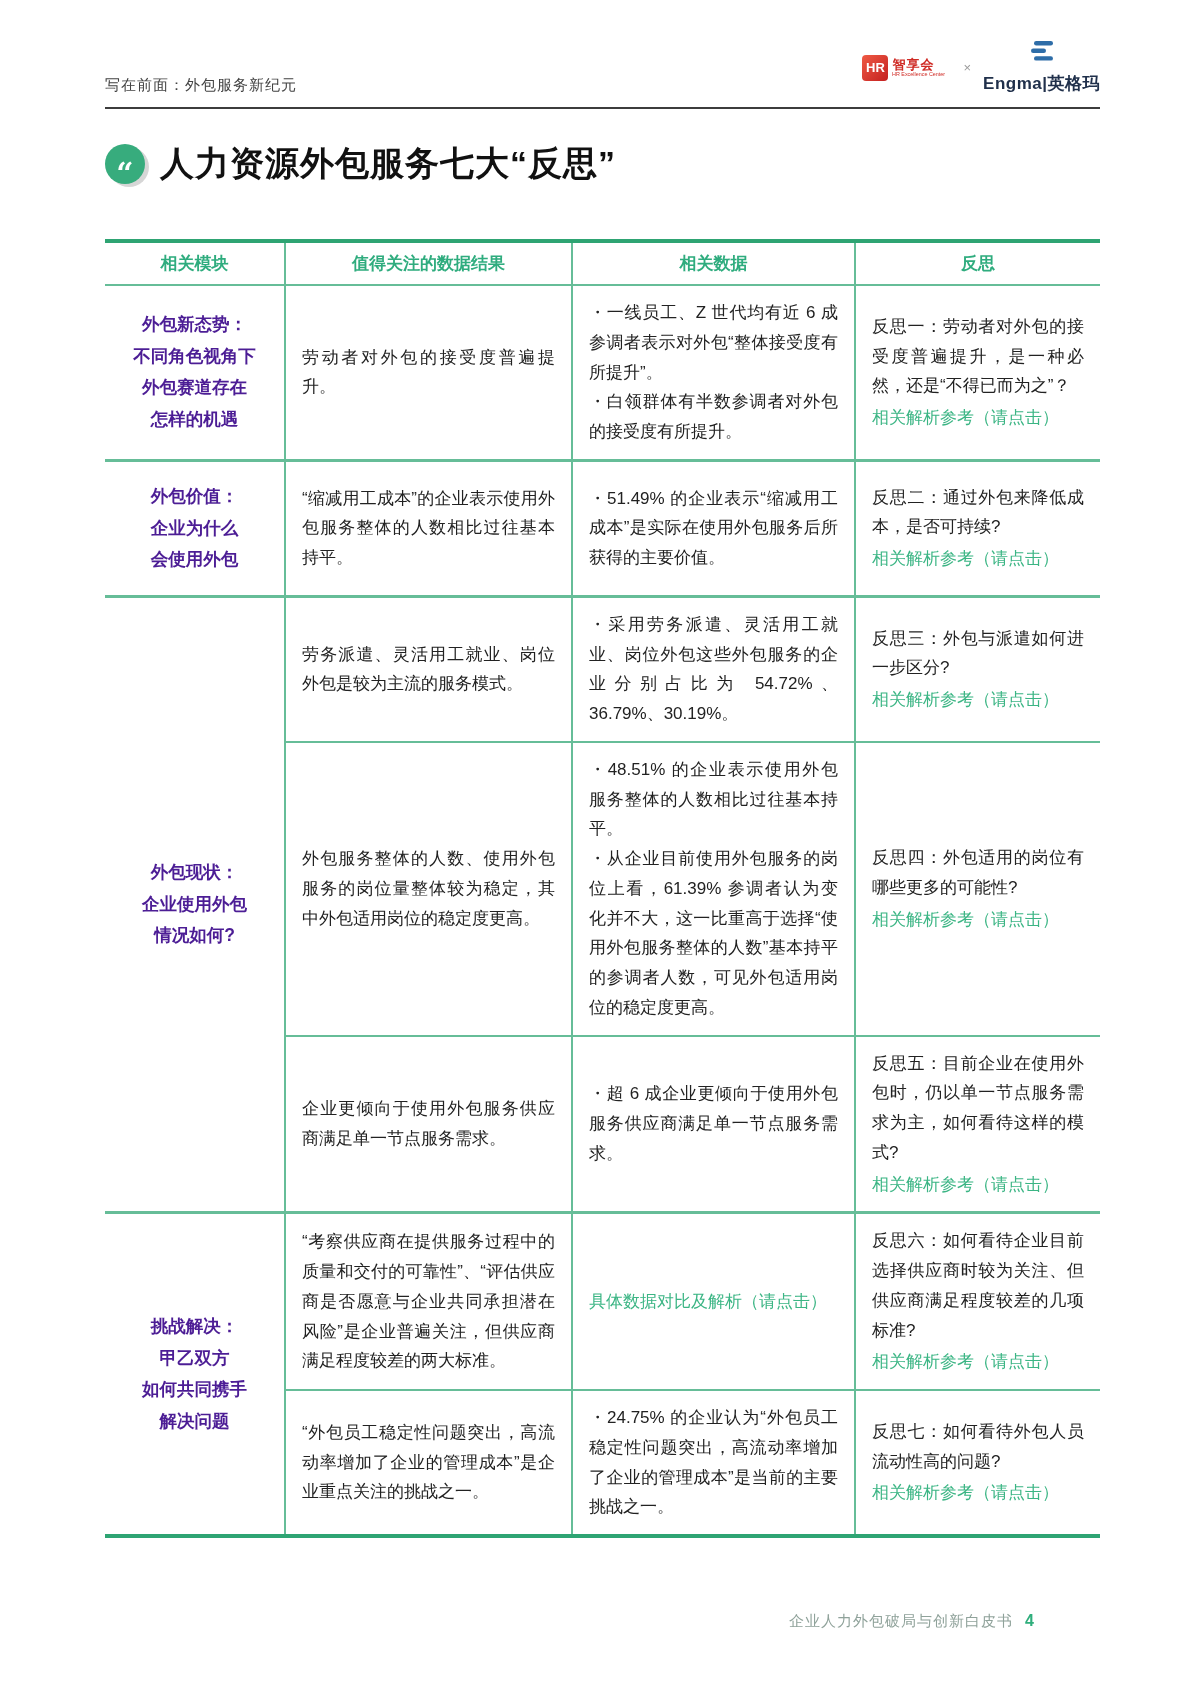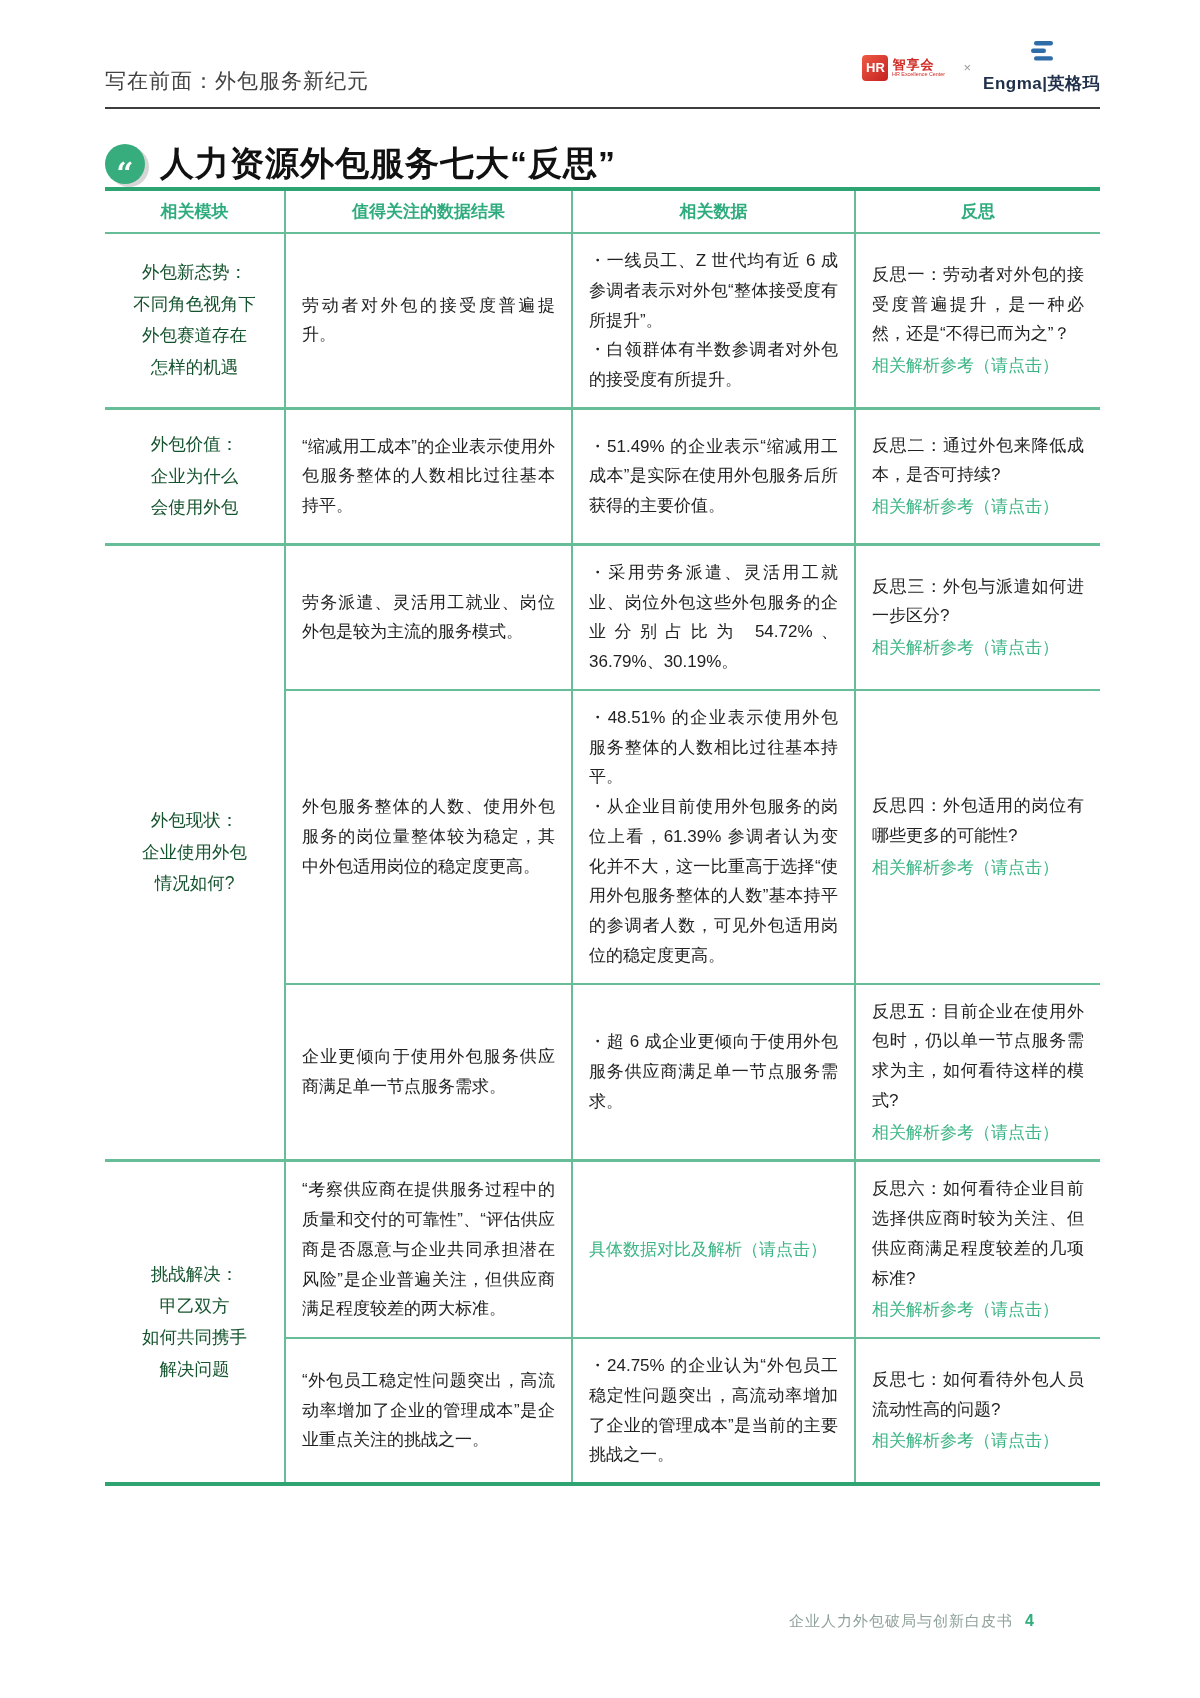--- a/index.html
+++ b/index.html
@@ -17,21 +17,21 @@
     color:var(--ink);
   }
   .content{position:absolute;left:105px;top:0;width:995px;}
 
   
   .topbar{
     display:flex;justify-content:space-between;align-items:flex-end;
     padding-top:40px;padding-bottom:12px;
     border-bottom:2px solid #3c3c3c;
   }
-  .breadcrumb{font-size:21px;color:#424242;letter-spacing:1px;}
+  .breadcrumb{font-size:15px;color:#424242;letter-spacing:1px;}
   .logos{display:flex;align-items:center;gap:10px;}
   .hr-logo{display:flex;align-items:center;gap:4px;}
   .hr-badge{
     width:26px;height:26px;border-radius:4px;
     background:linear-gradient(135deg,#ef5a44,#c42020);
     color:#fff;font-weight:bold;font-size:13px;
     display:flex;align-items:center;justify-content:center;
   }
   .hr-text{display:flex;flex-direction:column;line-height:1.05;}
   .hr-name{color:#cf2a24;font-weight:bold;font-size:13px;letter-spacing:1px;}
@@ -48,37 +48,37 @@
     box-shadow:4px 3px 0 rgba(0,0,0,.16);
     display:flex;align-items:center;justify-content:center;
     font-family:"DejaVu Serif","Liberation Serif",serif;
     font-weight:bold;font-size:30px;line-height:0;
     padding-top:20px;
   }
   .page-title{font-size:34px;font-weight:bold;color:#111;letter-spacing:1px;}
 
   
   table.reflect{
-    width:995px;
+    width:995px;margin-top:52px;
     border-collapse:collapse;table-layout:fixed;
     border-top:4px solid var(--edge-green);
     border-bottom:4px solid var(--edge-green);
   }
   th{
     height:44px;color:var(--accent);font-size:17px;font-weight:bold;
     text-align:center;vertical-align:middle;
     border-bottom:2px solid var(--border-green);
   }
   th + th, td.vline{border-left:2px solid var(--border-green);}
   td{
     vertical-align:middle;font-size:17px;line-height:1.75;color:#222;
     padding:12px 16px;
   }
   td.module{
-    font-weight:normal;text-align:center;color:#14532d;
+    font-weight:bold;text-align:center;color:#4c1d95;
     line-height:1.8;padding:8px 6px;white-space:pre-line;font-size:17.5px;
   }
   td.txt{text-align:justify;}
   .preline{white-space:pre-line;}
   tr.group-start td{border-top:3px solid var(--border-green);}
   tr.sub-start td{border-top:2px solid var(--border-green);}
   .link{color:var(--link-green);display:block;margin-top:2px;cursor:pointer;}
   .data-link{color:var(--link-green);cursor:pointer;}
 
   

